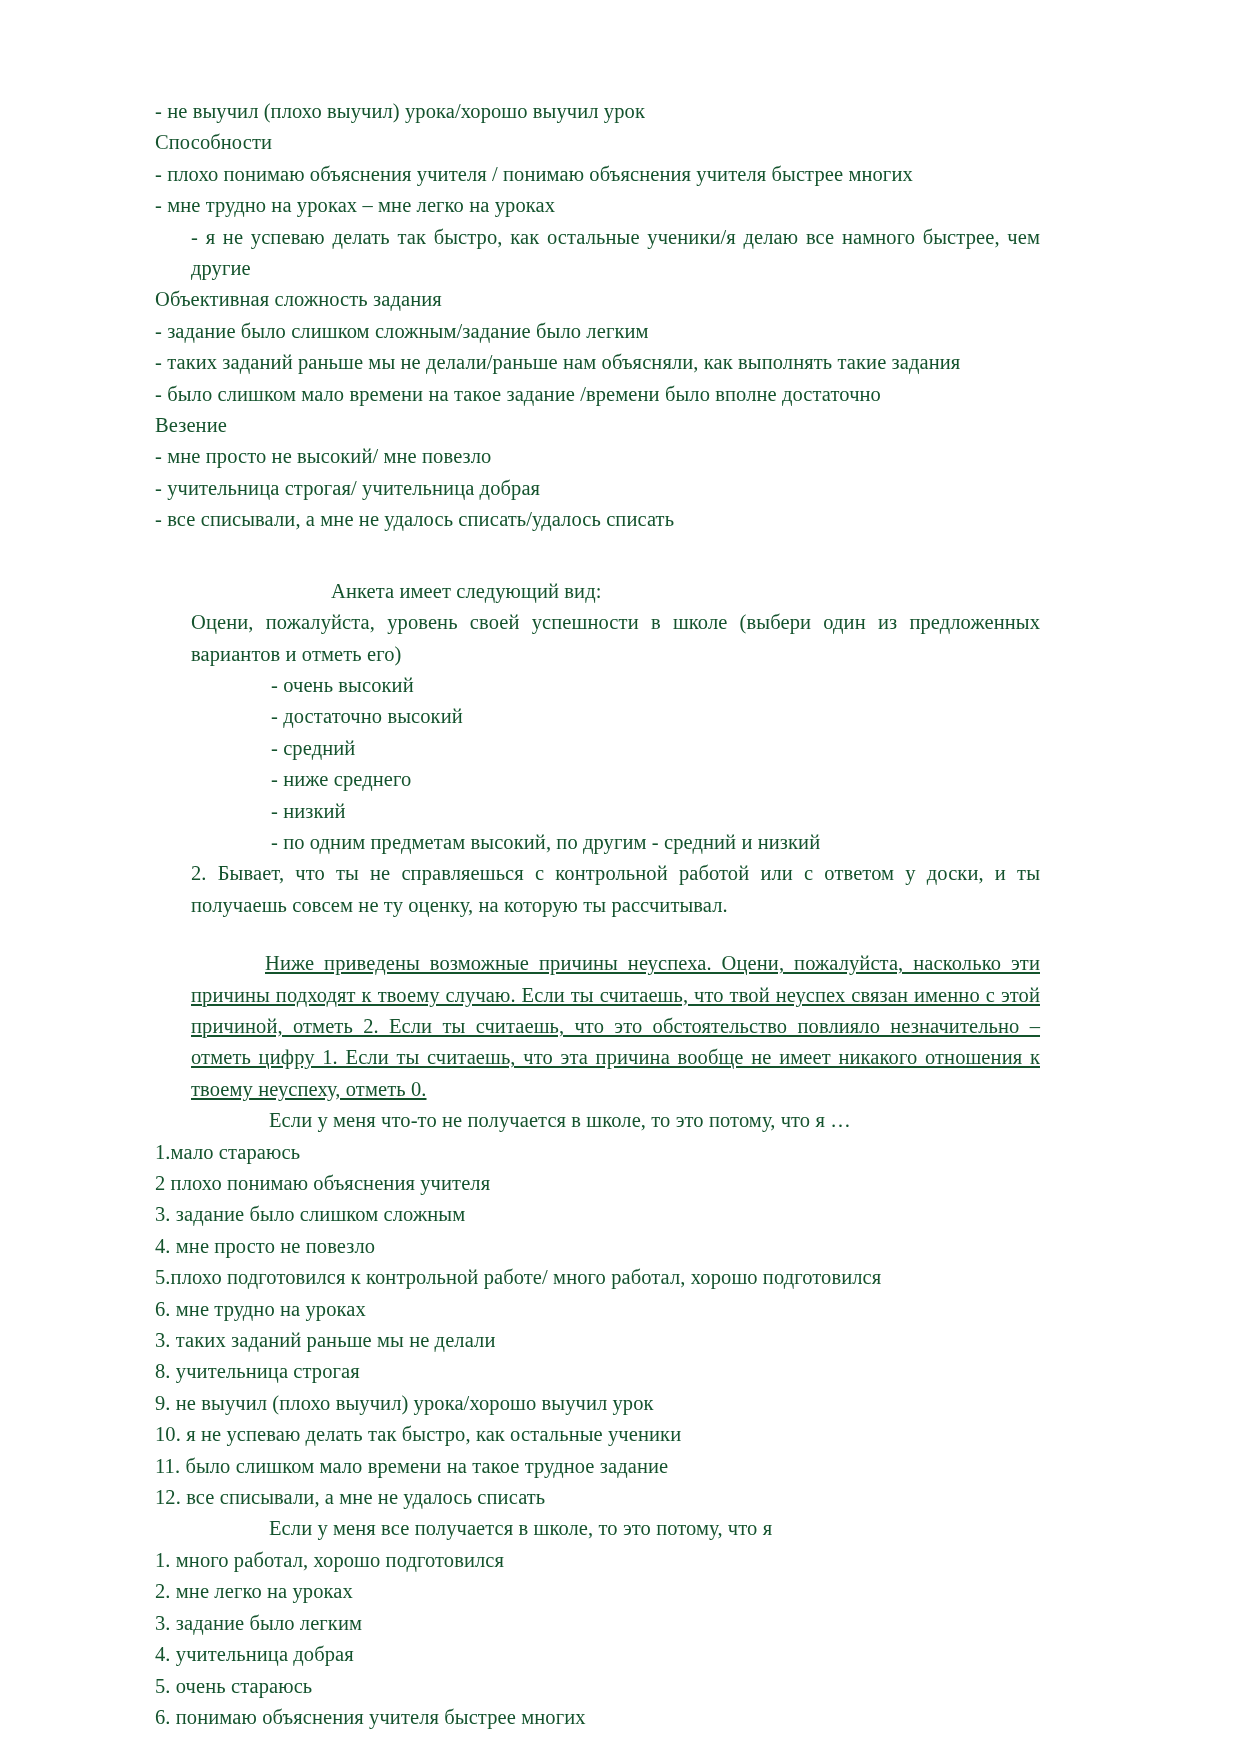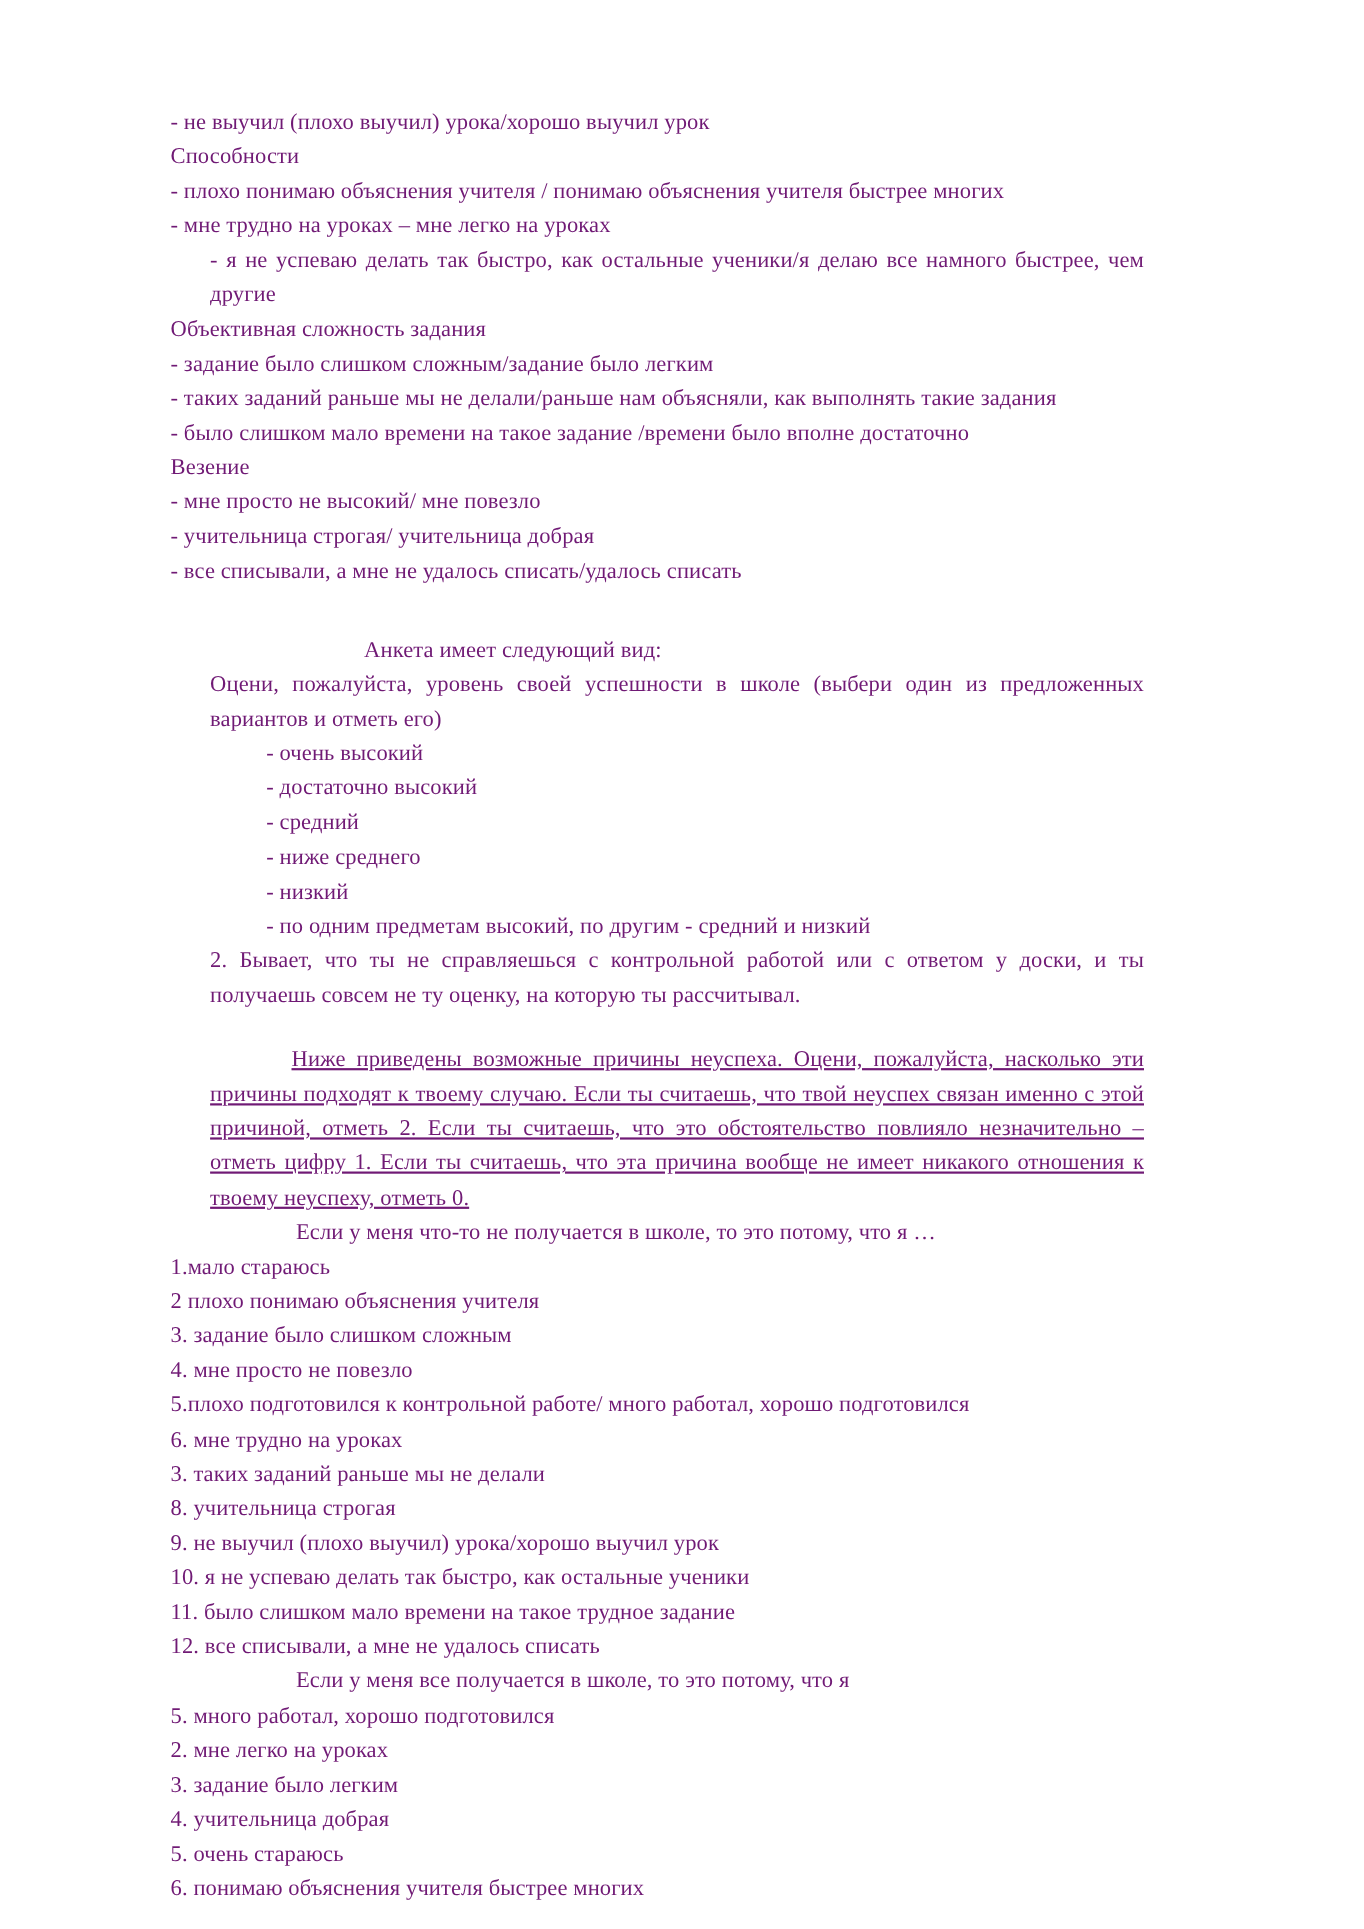--- a/index.html
+++ b/index.html
@@ -24,21 +24,21 @@
     width: 885px;
   }
   .line,
   .para,
   .opt,
   .numitem,
   .head {
     font-family: "Liberation Serif", "DejaVu Serif", serif;
     font-size: 20.5px;
     line-height: 31.4px;
-    color: #701a75;
+    color: #14532d;
     letter-spacing: 0.1px;
     -webkit-font-smoothing: none;
   }
   .line {
     white-space: nowrap;
   }
   .head {
     white-space: nowrap;
   }
   .para {
@@ -48,21 +48,21 @@
     margin-left: 36px;
   }
   .para.indent {
     text-indent: 74px;
     text-decoration: underline;
   }
   .para.center-start {
     text-indent: 140px;
   }
   .opt {
-    margin-left: 87px;
+    margin-left: 116px;
     white-space: nowrap;
   }
   .numitem {
     white-space: nowrap;
   }
   .sublead {
     text-indent: 78px;
   }
   .gap-md { height: 27px; }
   .gap-lg { height: 40px; }
@@ -119,21 +119,21 @@
     <div class="numitem">6. мне трудно на уроках</div>
     <div class="numitem">3. таких заданий раньше мы не делали</div>
     <div class="numitem">8. учительница строгая</div>
     <div class="numitem">9. не выучил (плохо выучил) урока/хорошо выучил урок</div>
     <div class="numitem">10. я не успеваю делать так быстро, как остальные ученики</div>
     <div class="numitem">11. было слишком мало времени на такое трудное задание</div>
     <div class="numitem">12. все списывали, а мне не удалось списать</div>
 
     <div class="para sublead">Если у меня все получается в школе, то это потому, что я</div>
 
-    <div class="numitem">5. много работал, хорошо подготовился</div>
+    <div class="numitem">1. много работал, хорошо подготовился</div>
     <div class="numitem">2. мне легко на уроках</div>
     <div class="numitem">3. задание было легким</div>
     <div class="numitem">4. учительница добрая</div>
     <div class="numitem">5. очень стараюсь</div>
     <div class="numitem">6. понимаю объяснения учителя быстрее многих</div>
 
   </div>
 </div>
 
 </body></html>

